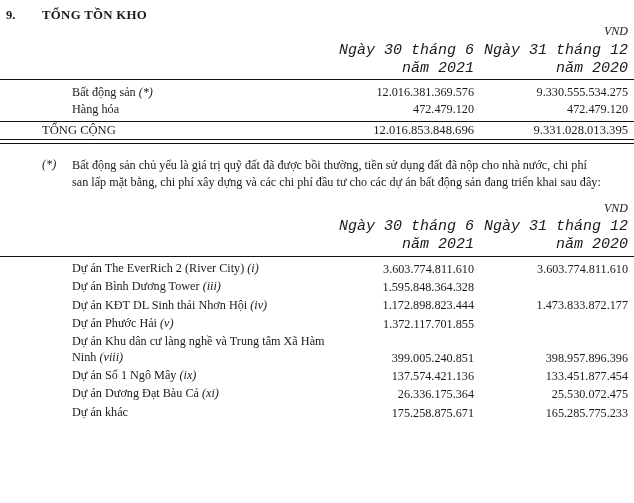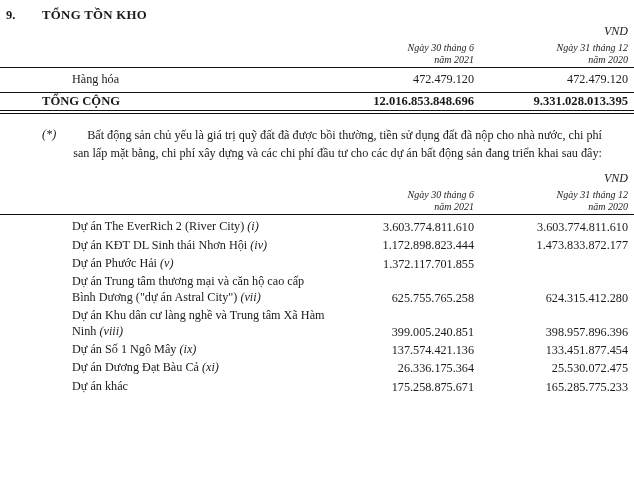--- a/index.html
+++ b/index.html
@@ -55,37 +55,38 @@
   .col-label { width: 326px; padding-left: 72px !important; box-sizing: border-box; }
   .col-num   { width: 154px; text-align: right; padding-right: 6px !important; box-sizing: border-box; }
 
   .unit-row td {
     font-style: italic;
     font-size: 12px;
     padding-bottom: 1px;
   }
   .hdr-row td {
     font-style: italic;
-    font-size: 10px;
+    font-size: 15px;
     line-height: 1.22;
     padding-bottom: 3px;
+    font-family: Liberation Mono, monospace;
   }
   .hdr-row td.col-num { vertical-align: bottom; }
 
   .rule-top td {
     border-top: 1.1px solid #111;
     height: 0;
     padding: 0 !important;
     font-size: 0;
     line-height: 0;
   }
   .rule-gap td { height: 3px; padding: 0 !important; font-size: 0; line-height: 0; }
 
   .total-row td {
-    font-weight: bold;
+    font-weight: normal;
     font-size: 12.6px;
     padding-top: 3px;
     padding-bottom: 3px;
   }
   .total-row td.col-label { padding-left: 42px !important; }
 
   .dbl-rule td {
     border-top: 1.1px solid #111;
     border-bottom: 1.1px solid #111;
     height: 2.5px;
@@ -111,21 +112,20 @@
     width: 72px;
     box-sizing: border-box;
     padding-left: 42px;
     font-style: italic;
     font-size: 12.2px;
   }
   .note-text {
     width: 530px;
     font-size: 12.2px;
     line-height: 1.42;
-    text-align: right;
   }
 
   .proj-label { padding-left: 72px !important; }
   .proj-label i { font-style: italic; }
 
   .wrap2 { line-height: 1.3; font-family: Liberation Serif, serif; }
 
   .tbl2 { margin-top: 8px; }
 </style>
 </head>
@@ -161,20 +161,25 @@
           <td></td>
           <td></td>
         </tr>
     <tr class="rule-gap">
           <td></td>
           <td></td>
           <td></td>
         </tr>
 
     <tr>
+      <td class="col-label"><span>Bất động sản </span><i>(*)</i></td>
+      <td class="col-num">12.016.381.369.576</td>
+      <td class="col-num">9.330.555.534.275</td>
+    </tr>
+    <tr>
       <td class="col-label"><span>Hàng hóa</span></td>
       <td class="col-num">472.479.120</td>
       <td class="col-num">472.479.120</td>
     </tr>
 
     <tr class="rule-gap">
           <td></td>
           <td></td>
           <td></td>
         </tr>
@@ -229,35 +234,35 @@
           <td></td>
           <td></td>
         </tr>
 
     <tr>
       <td class="col-label proj-label wrap2"><span>Dự án The EverRich 2 (River City) </span><i>(i)</i></td>
       <td class="col-num">3.603.774.811.610</td>
       <td class="col-num">3.603.774.811.610</td>
     </tr>
     <tr>
+      <td class="col-label proj-label wrap2"><span>Dự án Bình Dương Tower </span><i>(iii)</i></td>
+      <td class="col-num">1.595.848.364.328</td>
+      <td class="col-num"></td>
+    </tr>
+    <tr>
       <td class="col-label proj-label wrap2"><span>Dự án KĐT DL Sinh thái Nhơn Hội </span><i>(iv)</i></td>
       <td class="col-num">1.172.898.823.444</td>
       <td class="col-num">1.473.833.872.177</td>
     </tr>
     <tr>
       <td class="col-label proj-label wrap2"><span>Dự án Phước Hải </span><i>(v)</i></td>
       <td class="col-num">1.372.117.701.855</td>
       <td class="col-num"></td>
     </tr>
     <tr>
-      <td class="col-label proj-label wrap2"><span>Dự án Trung tâm thương mại và căn hộ cao cấp Bình Dương ("dự án Astral City") </span><i>(vii)</i></td>
-      <td class="col-num">625.755.765.258</td>
-      <td class="col-num">624.315.412.280</td>
-    </tr>
-    <tr>
       <td class="col-label proj-label wrap2"><span>Dự án Khu dân cư làng nghề và Trung tâm Xã Hàm Ninh </span><i>(viii)</i></td>
       <td class="col-num">399.005.240.851</td>
       <td class="col-num">398.957.896.396</td>
     </tr>
     <tr>
       <td class="col-label proj-label wrap2"><span>Dự án Số 1 Ngô Mây </span><i>(ix)</i></td>
       <td class="col-num">137.574.421.136</td>
       <td class="col-num">133.451.877.454</td>
     </tr>
     <tr>

